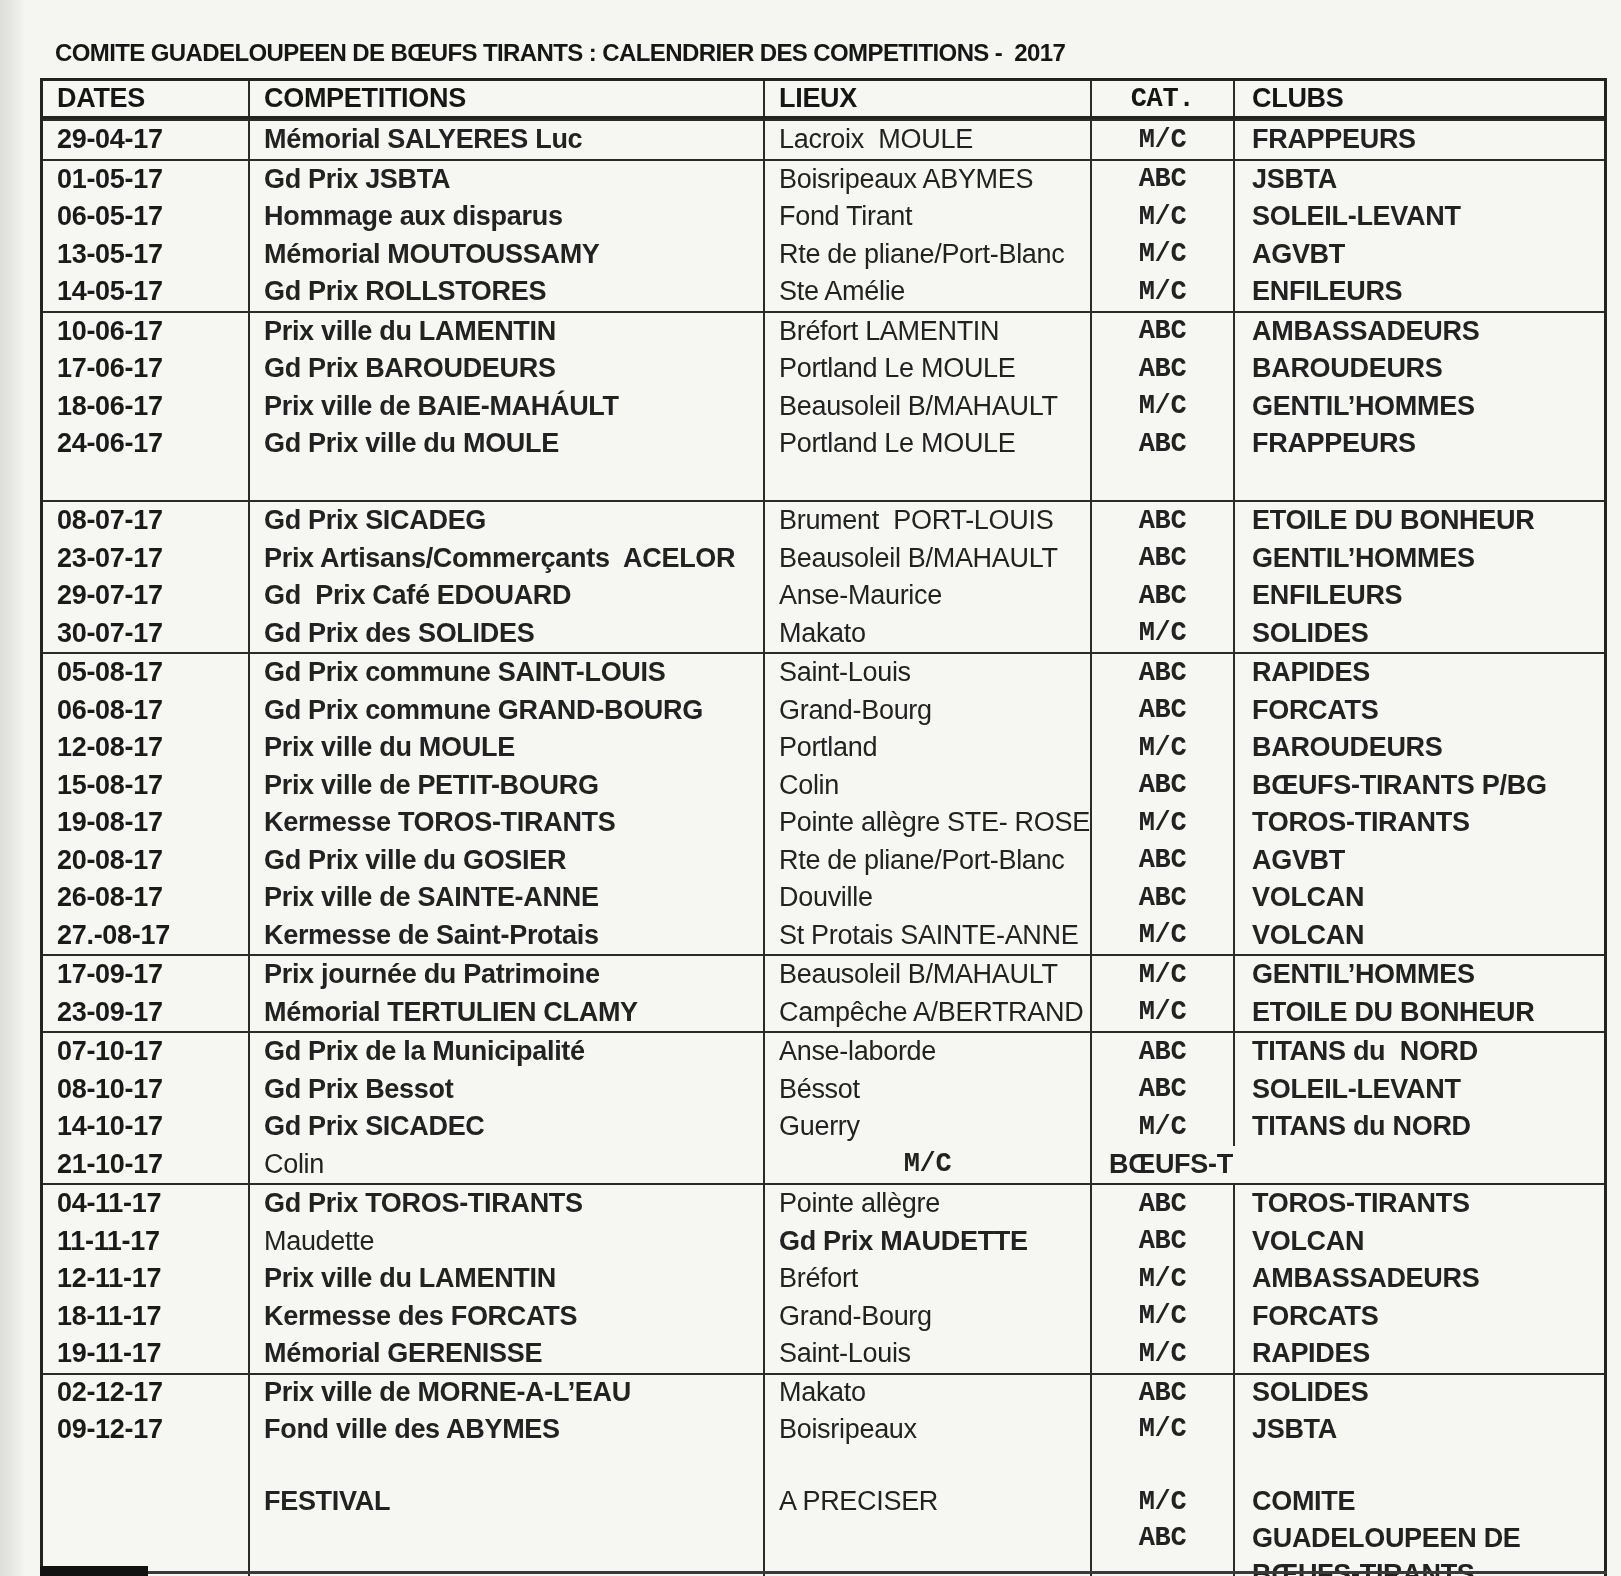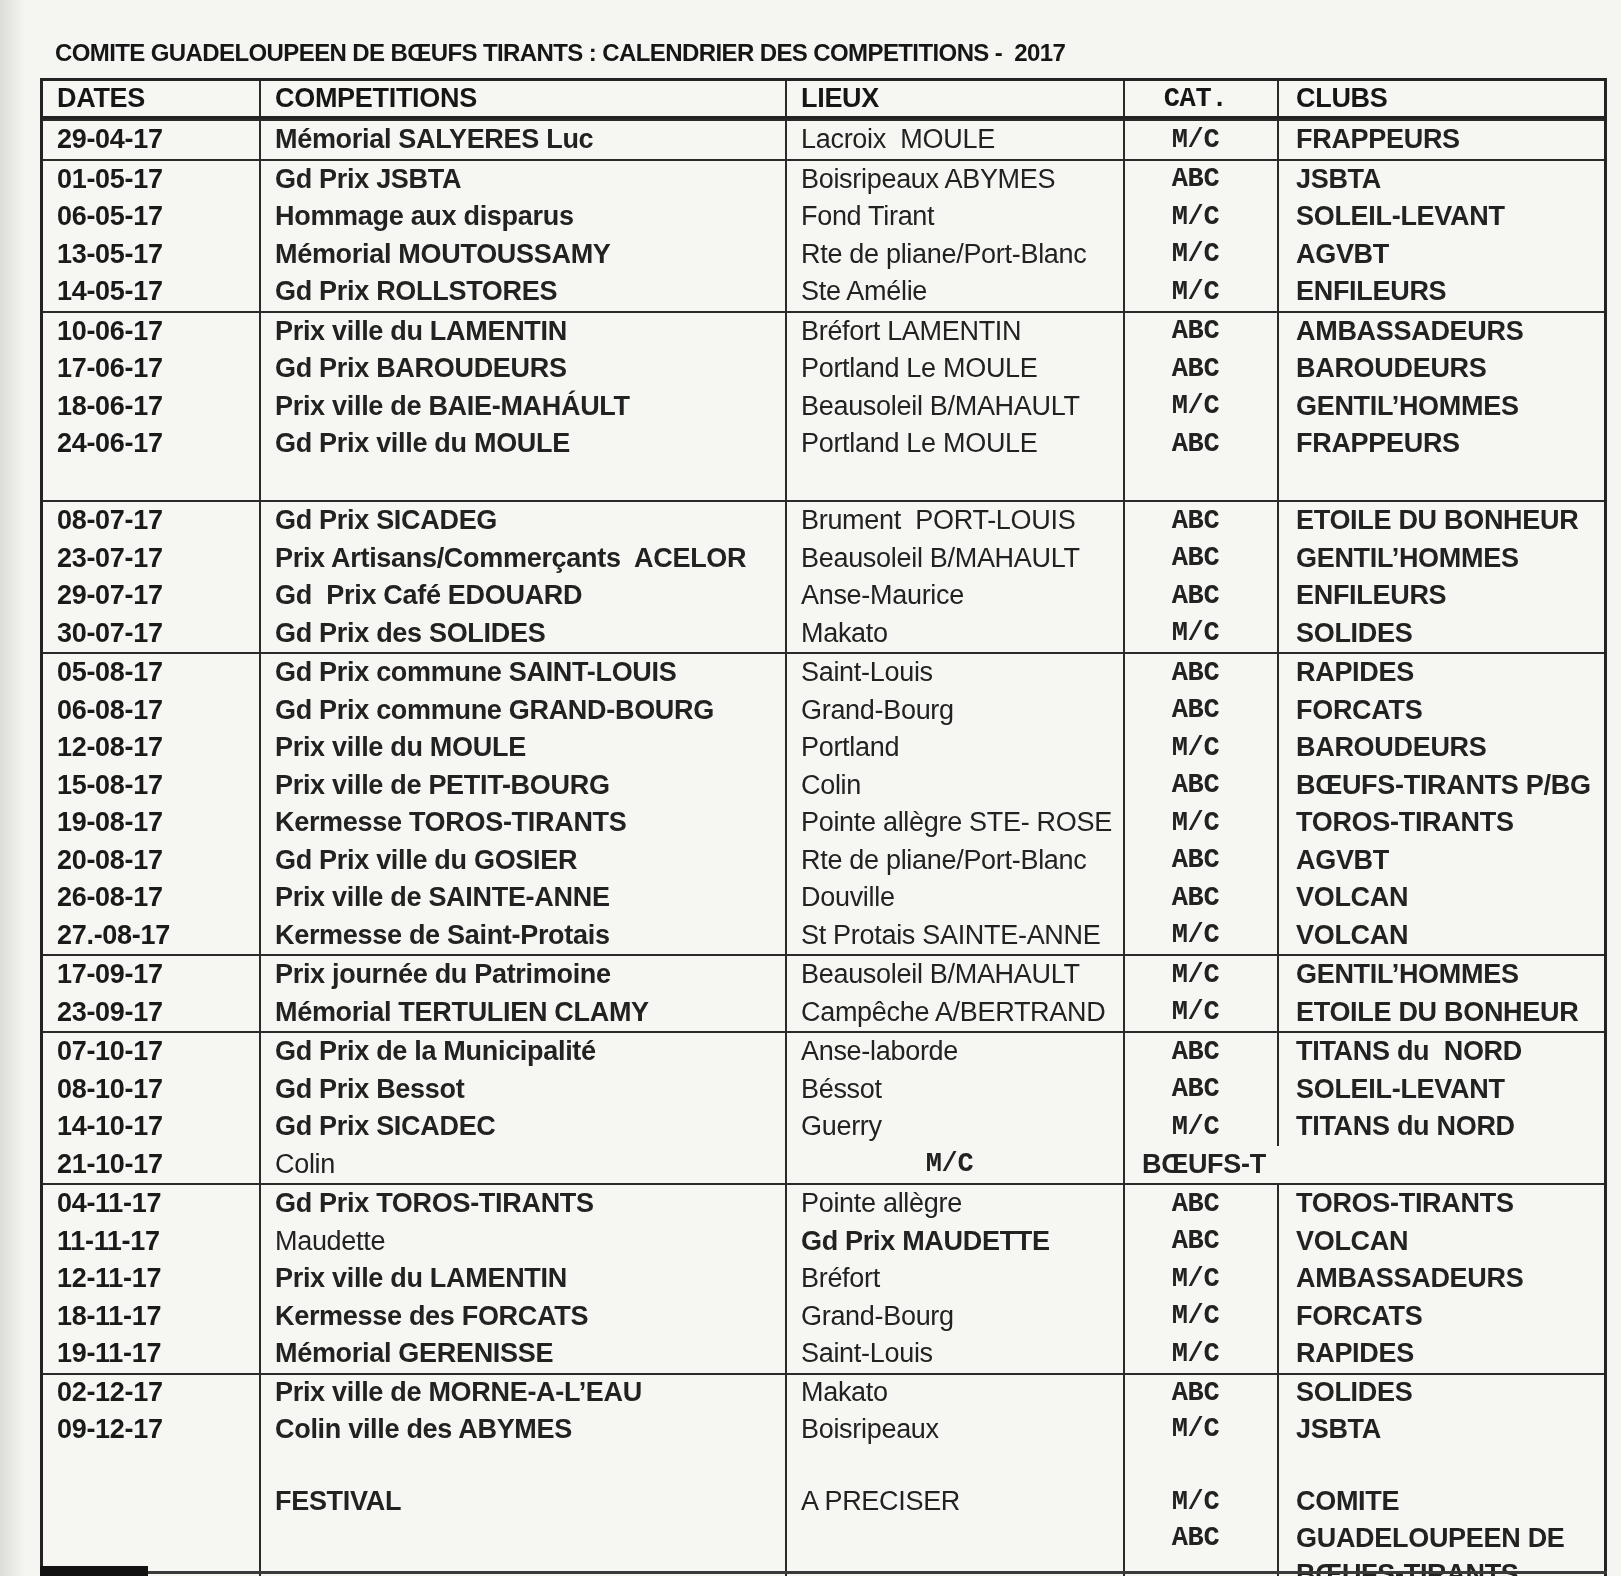--- a/index.html
+++ b/index.html
@@ -23,21 +23,20 @@
   .table{
     position:absolute;left:40px;top:78px;width:1567px;
     border:3px solid #232323;border-bottom:none;
     box-sizing:border-box;
     background:#f6f6f3;
   }
   .row{
     display:grid;
     grid-template-columns:205px 515px 327px 143px 1fr;
     height:37.5px;
-    gap:11px;
   }
   .header-row{height:35px;border-bottom:3px solid #232323;}
   .group{border-top:2px solid #2a2a2a;}
   .group:first-of-type{border-top:none;}
   .group:last-of-type .row{height:36.4px;}
   .cell{
     display:flex;align-items:center;
     padding:0 8px 0 14px;
     border-left:2px solid #2a2a2a;
     box-sizing:border-box;
@@ -322,21 +321,21 @@
     <div class="group">
       <div class="row">
         <div class="cell c0">02-12-17</div>
         <div class="cell c1">Prix ville de MORNE-A-L’EAU</div>
         <div class="cell c2">Makato</div>
         <div class="cell c3">ABC</div>
         <div class="cell c4">SOLIDES</div>
       </div>
       <div class="row">
         <div class="cell c0">09-12-17</div>
-        <div class="cell c1">Colin ville des ABYMES</div>
+        <div class="cell c1">Fond ville des ABYMES</div>
         <div class="cell c2">Boisripeaux</div>
         <div class="cell c3">M/C</div>
         <div class="cell c4">JSBTA</div>
       </div>
       <div class="row">
         <div class="cell c0"></div>
         <div class="cell c1"></div>
         <div class="cell c2"></div>
         <div class="cell c3"></div>
         <div class="cell c4"></div>

